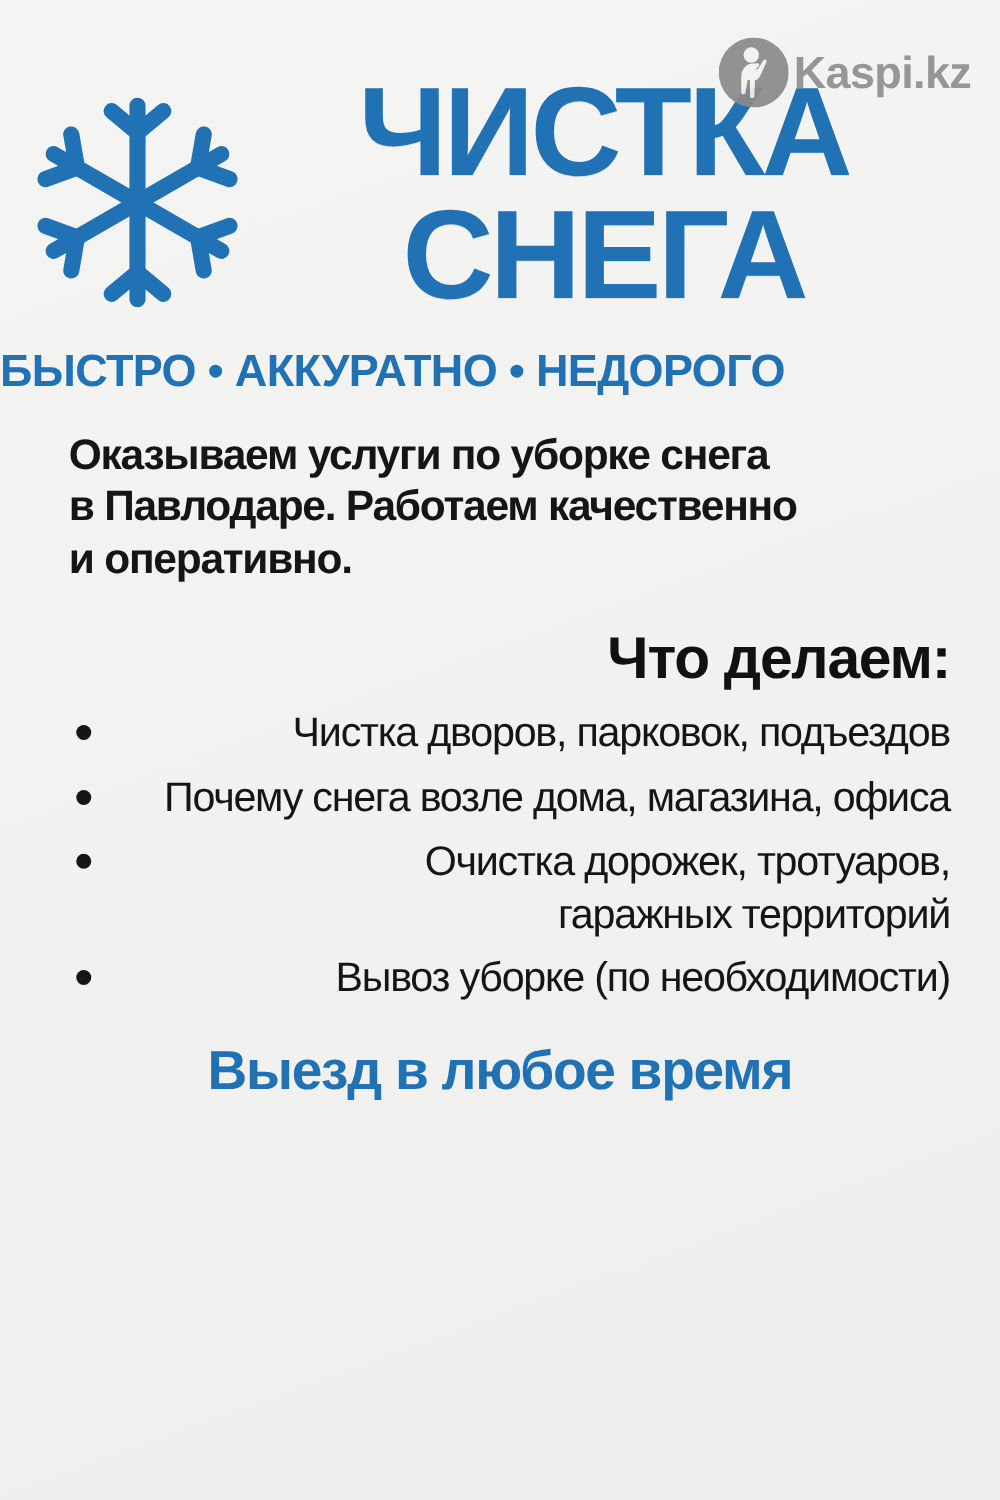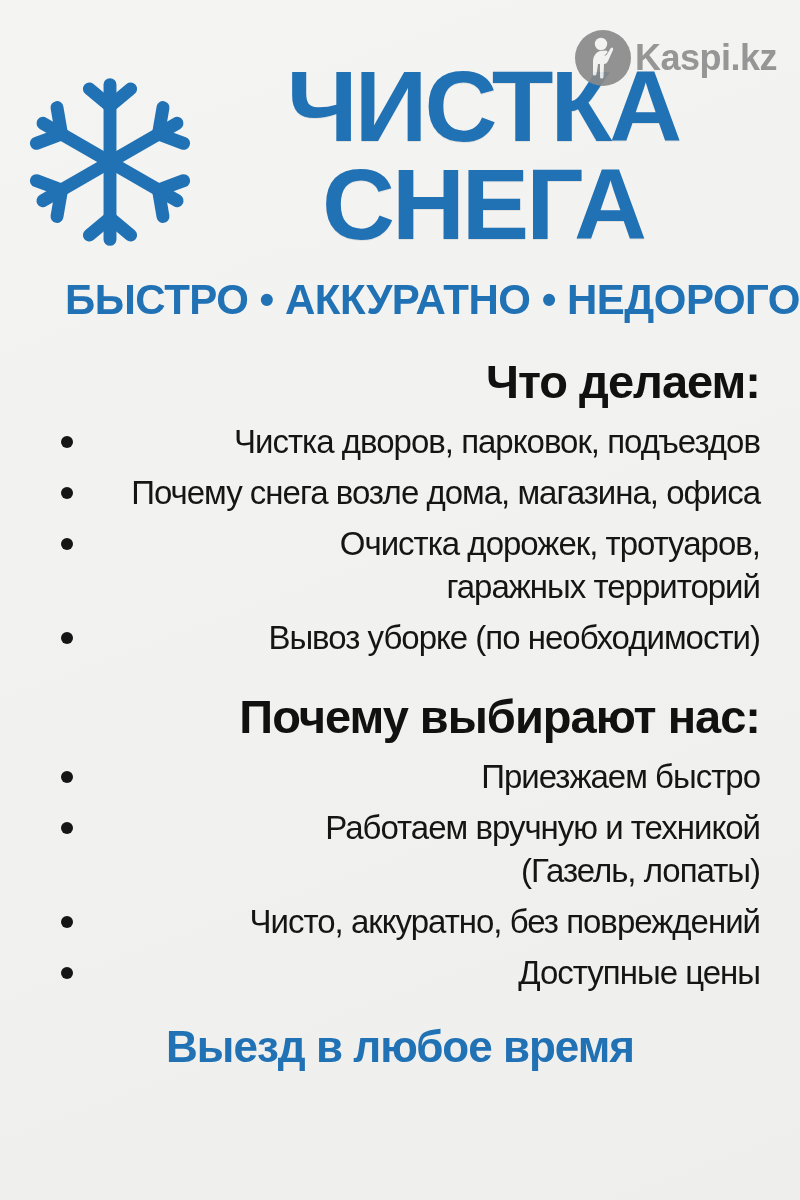--- a/index.html
+++ b/index.html
@@ -52,24 +52,24 @@
     font-size: 101px;
     line-height: 0.97;
     letter-spacing: -3px;
     white-space: pre-line;
     text-shadow: 0 1px 0 rgba(0,0,0,0.08);
   }
 
   
   .tagline {
     margin-top: 16px;
-    text-align: right;
+    text-align: left;
     color: #2171b5;
     font-weight: 700;
-    font-size: 42px;
+    font-size: 36px;
     letter-spacing: -0.5px;
   }
 
   
   .intro {
     margin: 26px 55px 0 55px;
     font-size: 34px;
     font-weight: 700;
     letter-spacing: -1px;
     line-height: 1.22;
@@ -171,38 +171,31 @@
           <line x1="100" y1="47" x2="124" y2="27"></line>
         </g>
       </g>
     </svg>
     <h1 class="title-block">ЧИСТКА
 СНЕГА</h1>
   </div>
 
   <div class="tagline">БЫСТРО • АККУРАТНО • НЕДОРОГО</div>
 
+  <p class="intro">Оказываем услуги по уборке снега
+в Павлодаре. Работаем качественно
+и оперативно.</p>
 
   <div class="section">
     <h2 class="section-heading">Что делаем:</h2>
     <ul class="bullets">
       <li>Чистка дворов, парковок, подъездов</li>
       <li>Почему снега возле дома, магазина, офиса</li>
       <li>Очистка дорожек, тротуаров,
 гаражных территорий</li>
       <li>Вывоз уборке (по необходимости)</li>
     </ul>
   </div>
 
-  <div class="section">
-    <h2 class="section-heading">Почему выбирают нас:</h2>
-    <ul class="bullets">
-      <li>Приезжаем быстро</li>
-      <li>Работаем вручную и техникой
-(Газель, лопаты)</li>
-      <li>Чисто, аккуратно, без повреждений</li>
-      <li>Доступные цены</li>
-    </ul>
-  </div>
 
   <div class="footer">Выезд в любое время</div>
 
 </div>
 
 </body></html>

